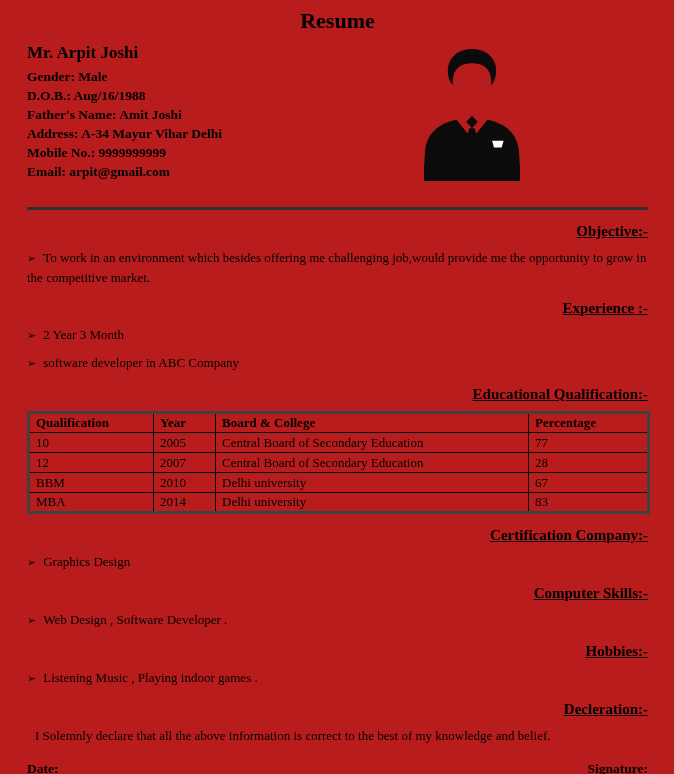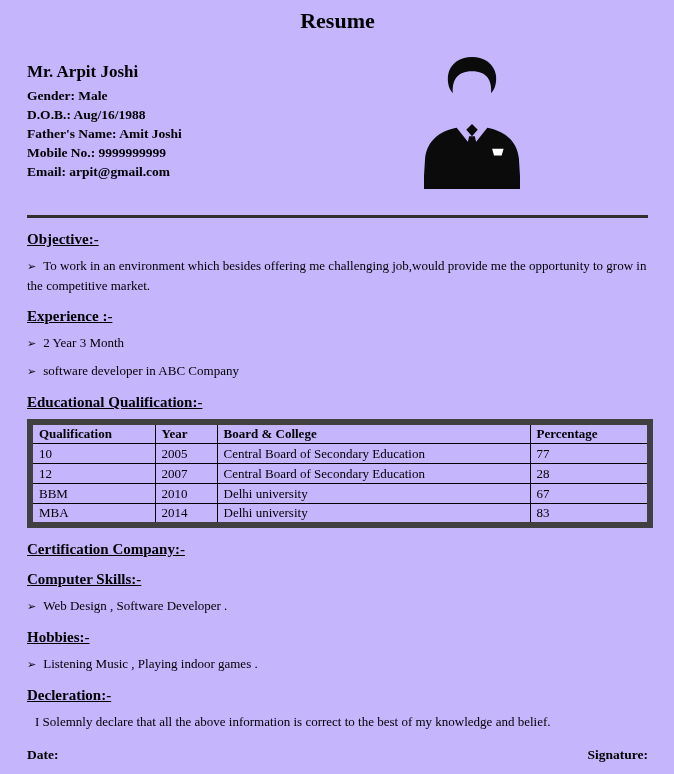--- a/index.html
+++ b/index.html
@@ -4,35 +4,35 @@
 <style>
   * { box-sizing: border-box; }
   html, body { margin: 0; padding: 0; background: #ffffff; }
   body {
     font-family: "Liberation Serif", serif;
     color: #000;
   }
   .page {
     width: 674px;
     height: 774px;
-    background: #c4b5fd;
+    background: #b91c1c;
     padding: 4px 26px 8px 27px;
     overflow: hidden;
   }
   .title {
     text-align: center;
     font-size: 22px;
     font-weight: 700;
     margin: 4px 0 0 0;
   }
   .header-row {
     display: flex;
     justify-content: space-between;
-    align-items: center;
-    margin-top: 18px;
+    align-items: flex-end;
+    margin-top: 8px;
   }
   .personal {
     font-weight: 700;
     font-size: 13.5px;
     line-height: 19px;
     max-width: 200px;
   }
   .name {
     font-size: 17px;
     line-height: 22px;
@@ -50,35 +50,36 @@
     border: none;
     height: 3px;
     background: #2f2f2f;
     margin: 26px 0 0 0;
   }
   .heading {
     font-size: 15px;
     font-weight: 700;
     text-decoration: underline;
     margin: 13px 0 8px 0;
+    text-align: right;
   }
   .bullet-item {
     font-size: 13px;
     line-height: 19px;
     margin: 8px 0;
   }
   .bullet {
     font-size: 11px;
     margin-right: 7px;
   }
   .edu-table {
     width: 100%;
     border-collapse: collapse;
     table-layout: fixed;
-    border: 6px solid #404040;
+    border: 3px solid #404040;
     margin: 5px 0 2px 0;
   }
   .edu-table th, .edu-table td {
     border: 1px solid #000;
     padding: 1px 6px;
     font-size: 13px;
     height: 20px;
     text-align: left;
     overflow: hidden;
     white-space: nowrap;
@@ -107,20 +108,21 @@
 <div class="page">
 
   <h1 class="title">Resume</h1>
 
   <div class="header-row">
     <div class="personal">
       <div class="name">Mr. Arpit Joshi</div>
       <div>Gender: Male</div>
       <div>D.O.B.: Aug/16/1988</div>
       <div>Father's Name: Amit Joshi</div>
+      <div>Address: A-34 Mayur Vihar Delhi</div>
       <div>Mobile No.: 9999999999</div>
       <div>Email: arpit@gmail.com</div>
     </div>
     <div class="photo">
       <svg viewBox="0 0 100 140" aria-hidden="true">
         <path fill="#0b0b0b" d="M50 2 C37 2 27 9 25 21 C24 29 26 36 30 40 C29 27 34 17 50 17 C66 17 71 27 70 40 C74 36 76 29 75 21 C73 9 63 2 50 2 Z"></path>
         <path fill="#0b0b0b" d="M34 76 L50 96 L66 76 C86 80 97 91 99 108 L101 140 L-1 140 L1 108 C3 91 14 80 34 76 Z"></path>
         <polygon fill="#0b0b0b" points="50,72 44,78 50,85 56,78"></polygon>
         <polygon fill="#0b0b0b" points="47,85 43,104 50,117 57,104 53,85"></polygon>
         <polygon fill="#ffffff" points="71,98 83,98 81,105 73,105"></polygon>
@@ -181,20 +183,23 @@
       <tr>
         <td>MBA</td>
         <td>2014</td>
         <td>Delhi university</td>
         <td>83</td>
       </tr>
     </tbody>
   </table>
 
   <h2 class="heading">Certification Company:-</h2>
+  <div class="bullet-item">
+    <span class="bullet">➢</span><span>Graphics Design</span>
+  </div>
 
   <h2 class="heading">Computer Skills:-</h2>
   <div class="bullet-item">
     <span class="bullet">➢</span><span>Web Design , Software Developer .</span>
   </div>
 
   <h2 class="heading">Hobbies:-</h2>
   <div class="bullet-item">
     <span class="bullet">➢</span><span>Listening Music , Playing indoor games .</span>
   </div>

